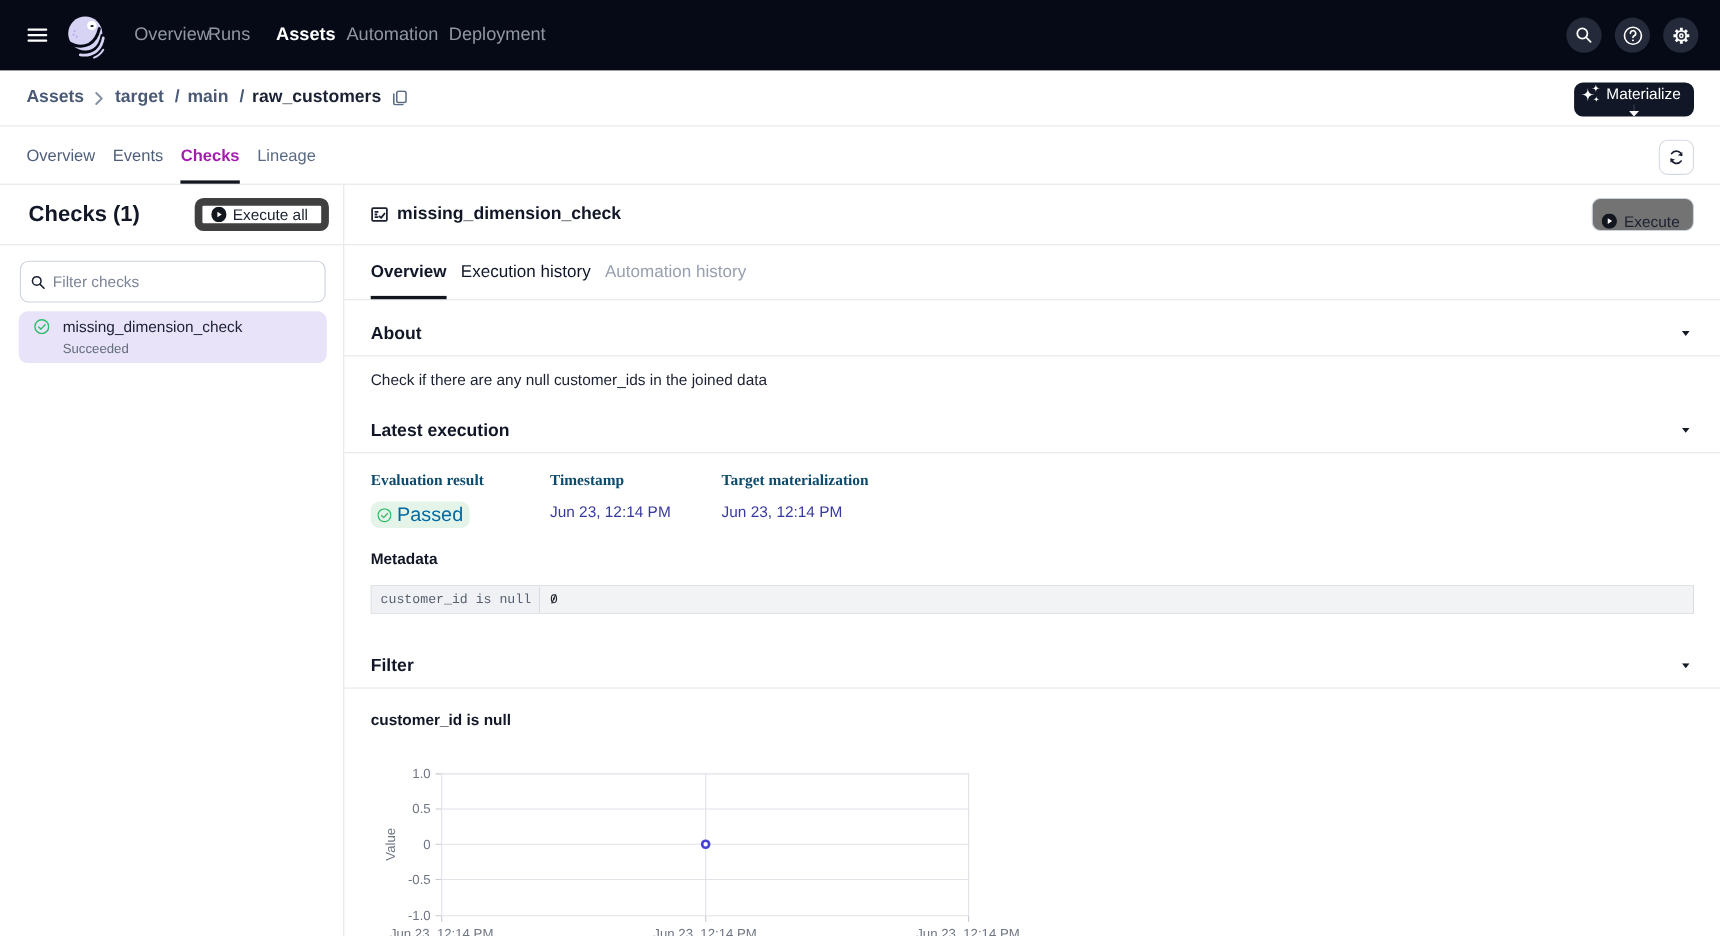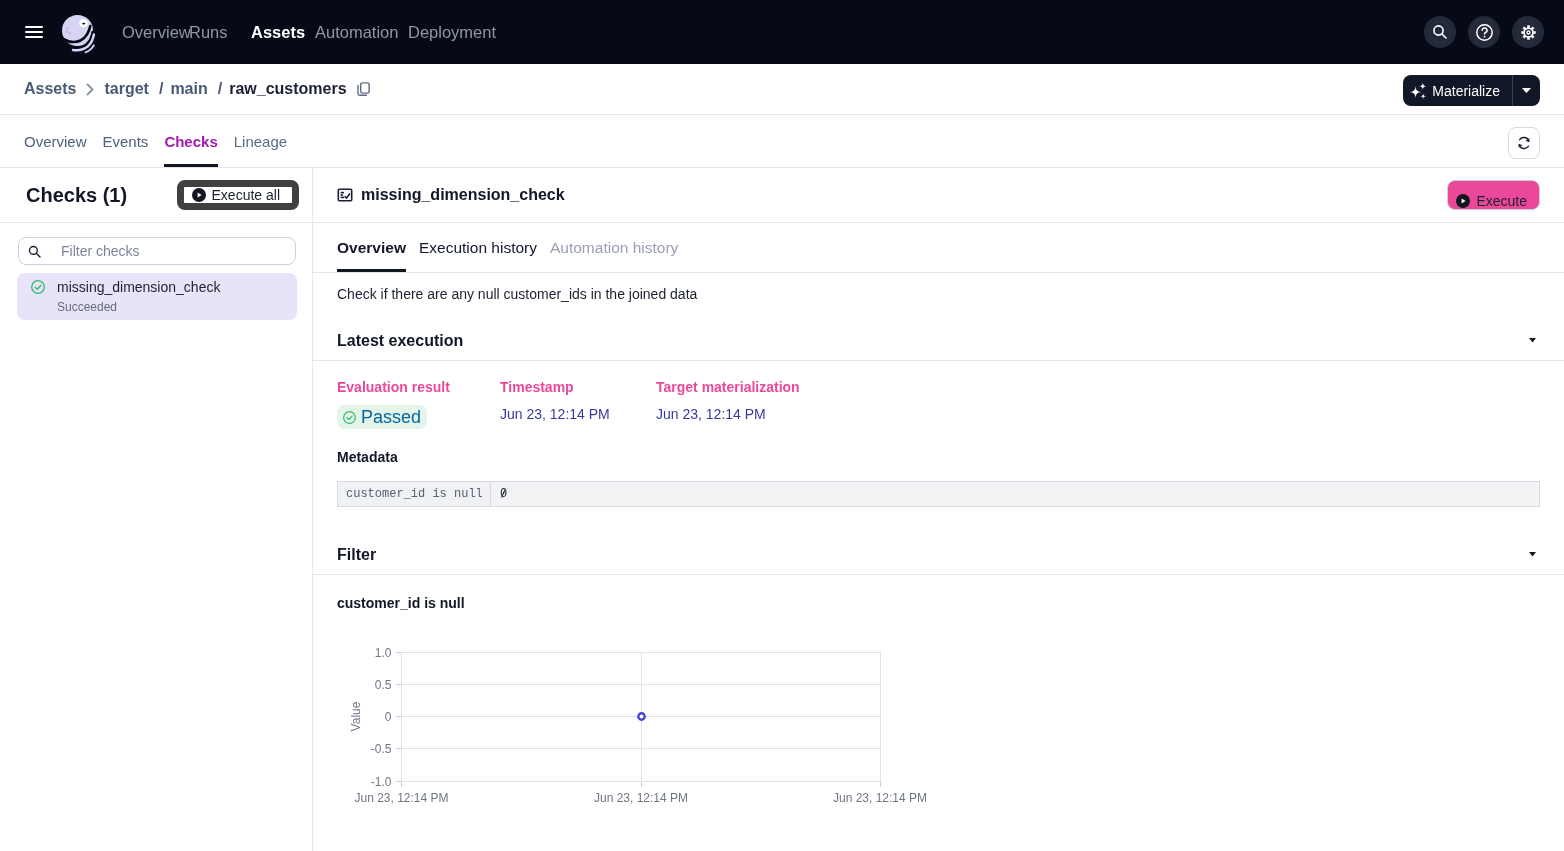--- a/index.html
+++ b/index.html
@@ -13,55 +13,55 @@
 .navlinks { position:absolute; left:0; top:0; height:64px; width:100%; font-size:16.5px; color:#9096A2; }
 .navlinks span { position:absolute; top:50%; transform:translateY(-50%); }
 .navlinks .active { color:#fff; font-weight:700; }
 .navright { position:absolute; right:20px; top:16px; display:flex; gap:12px; }
 .ncirc { width:32px; height:32px; border-radius:50%; background:#242A39; display:flex; align-items:center; justify-content:center; }
 
 .crumbrow { height:51px; display:flex; align-items:center; padding:0 24px; border-bottom:1px solid #E6E7EA; }
 .crumb { font-size:16px; font-weight:700; color:#4A5A75; display:flex; align-items:center; gap:10px; }
 .crumb .dark { color:#1A2133; }
 .crumb .sl { margin-right:-3px; }
-.mat-btn { margin-left:auto; margin-top:3px; height:31px; background:#111726; border-radius:8px; display:flex; align-items:center; color:#fff; font-size:14px; }
+.mat-btn { margin-left:auto; margin-top:3px; height:31px; background:#111726; border-radius:8px; display:flex; align-items:center; color:#fff; font-size:14px;flex-direction:column; }
 .mat-main { display:flex; align-items:center; padding:0 12px 0 6px; gap:3px; }
 .mat-sep { width:1px; height:31px; background:#3A4152; }
 .mat-caret { padding:0 9px; display:flex; align-items:center; }
 
 .tabsrow { height:53px; display:flex; align-items:flex-end; padding:0 24px; border-bottom:1px solid #E6E7EA; position:relative; }
 .atabs { display:flex; gap:16px; font-size:15px; height:100%; align-items:center; }
 .atab { color:#4F5E7A; height:100%; display:flex; align-items:center; border-bottom:3px solid transparent; border-top:3px solid transparent; }
 .atab.on { color:#a21caf; font-weight:700; border-bottom-color:#12171F; }
 .refresh { position:absolute; right:24px; top:calc(50% + 2px); transform:translateY(-50%); width:32px; height:32px; border:1px solid #D5DAE2; border-radius:8px; display:flex; align-items:center; justify-content:center; background:#fff; }
 
 .main { display:flex; height:684px; }
 .sidebar { width:313px; border-right:1px solid #E6E7EA; flex:none; }
 .side-head { height:55px; display:flex; align-items:center; padding:0 13px 0 26px; border-bottom:1px solid #E6E7EA; }
 .side-head h2 { font-size:20px; font-weight:700; color:#111726; }
 .exec-btn { margin-left:auto; height:30px; border:7px solid #404040; border-radius:8px; background:#fff; display:flex; align-items:center; gap:6px; padding:0 12px 0 8px; font-size:14px; color:#1B2130; }
-.filter { margin:14px 16px 0 18px; height:28px; border:1px solid #CBD1DC; border-radius:8px; display:flex; align-items:center; padding:0 9px; gap:20px; }
+.filter { margin:14px 16px 0 18px; height:38px; border:1px solid #CBD1DC; border-radius:8px; display:flex; align-items:center; padding:0 9px; gap:7px; }
 .filter span { color:#7C8598; font-size:14px; }
 .check-item { margin:8px 15px 0 17px; background:#E8E3F8; border-radius:8px; padding:6px 10px 6px 14px; display:flex; gap:12px; }
 .check-item .nm { font-size:14px; color:#1B2130; line-height:17px; }
 .check-item .st { font-size:12px; color:#656E7C; margin-top:5px; line-height:13px; }
 
 .content { flex:1; display:block; padding:0 24px; }
 .c-head { height:55px; display:flex; align-items:center; gap:8px; border-bottom:1px solid #E6E7EA; margin:0 -24px; padding:0 24px; }
 .c-head h1 { font-size:16px; font-weight:700; color:#111726; }
-.exec2 { margin-left:auto; height:30px; border:1px solid #CBD1DC; border-radius:8px; background:#ec4899; display:flex; align-items:center; gap:6px; padding:12px 12px 0 8px; font-size:14px; color:#1B2130; }
+.exec2 { margin-left:auto; height:30px; border:1px solid #CBD1DC; border-radius:8px; background:#737373; display:flex; align-items:center; gap:6px; padding:12px 12px 0 8px; font-size:14px; color:#1B2130; }
 .c-tabs { height:50px; display:flex; gap:13px; font-size:15.5px; border-bottom:1px solid #E6E7EA; margin:0 -24px; padding:0 24px; }
 .c-tab { color:#0f172a; height:100%; display:flex; align-items:center; border-bottom:3px solid transparent; border-top:3px solid transparent; }
 .c-tab.on { color:#111726; font-weight:700; border-bottom-color:#12171F; }
 .c-tab.dim { color:#98A0B0; }
 .sec-head { height:40px; margin-top:11px; display:flex; align-items:center; justify-content:space-between; border-bottom:1px solid #E6E7EA; margin-left:-24px; margin-right:-24px; padding:0 28.5px 0 24px; }
 .sec-head h3 { font-size:16px; font-weight:700; color:#111726; }
 .desc { font-size:14px; color:#1B2130; padding:13px 0 0 0; height:48px; }
 .cols { display:flex; padding-top:16px; }
-.col h4 { font-size:14px; font-weight:700; color:#ec4899; line-height:20px; }
+.col h4 { font-size:14px; font-weight:700; color:#0c4a6e; line-height:20px;font-family:Liberation Serif, serif; }
 .col { margin-right:0; }
 .col1 { width:163px; }
 .col2 { width:156px; }
 .badge { margin-top:8px; height:24px; background:#E4F4E9; border-radius:8px; display:inline-flex; align-items:center; gap:5px; padding:0 6px; }
 .badge span { font-size:18px; color:#0369a1; }
 .ts { margin-top:7px; line-height:20px; font-size:14px; color:#38399F; }
 .meta-h { font-size:14px; font-weight:700; color:#111726; margin-top:20px; line-height:16px; }
 .meta-table { margin-top:16px; border:1px solid #D9DBE1; display:flex; height:26px; font-family:"Liberation Mono", monospace; font-size:12px; }
 .meta-key { width:153px; background:#F0F1F4; color:#566070; display:flex; align-items:center; padding-left:8px; border-right:1px solid #D9DBE1; }
 .meta-val { flex:1; background:#F2F3F5; color:#21262F; display:flex; align-items:center; padding-left:9px; position:relative; }
@@ -229,20 +229,26 @@
           </svg>
         Execute
       </button>
     </div>
     <div class="c-tabs">
       <div class="c-tab on">Overview</div>
       <div class="c-tab">Execution history</div>
       <div class="c-tab dim">Automation history</div>
     </div>
 
+    <div class="sec-head">
+        <h3>About</h3>
+        <svg width="7" height="4.5" viewBox="0 0 7 4.5" fill="#141A26">
+          <path d="M0 0 L7 0 L3.5 4.5 Z"></path>
+        </svg>
+      </div>
     <div class="desc">Check if there are any null customer_ids in the joined data</div>
 
     <div class="sec-head" style="margin-top:0">
         <h3>Latest execution</h3>
         <svg width="7" height="4.5" viewBox="0 0 7 4.5" fill="#141A26">
           <path d="M0 0 L7 0 L3.5 4.5 Z"></path>
         </svg>
       </div>
     <div class="cols">
       <div class="col col1">

